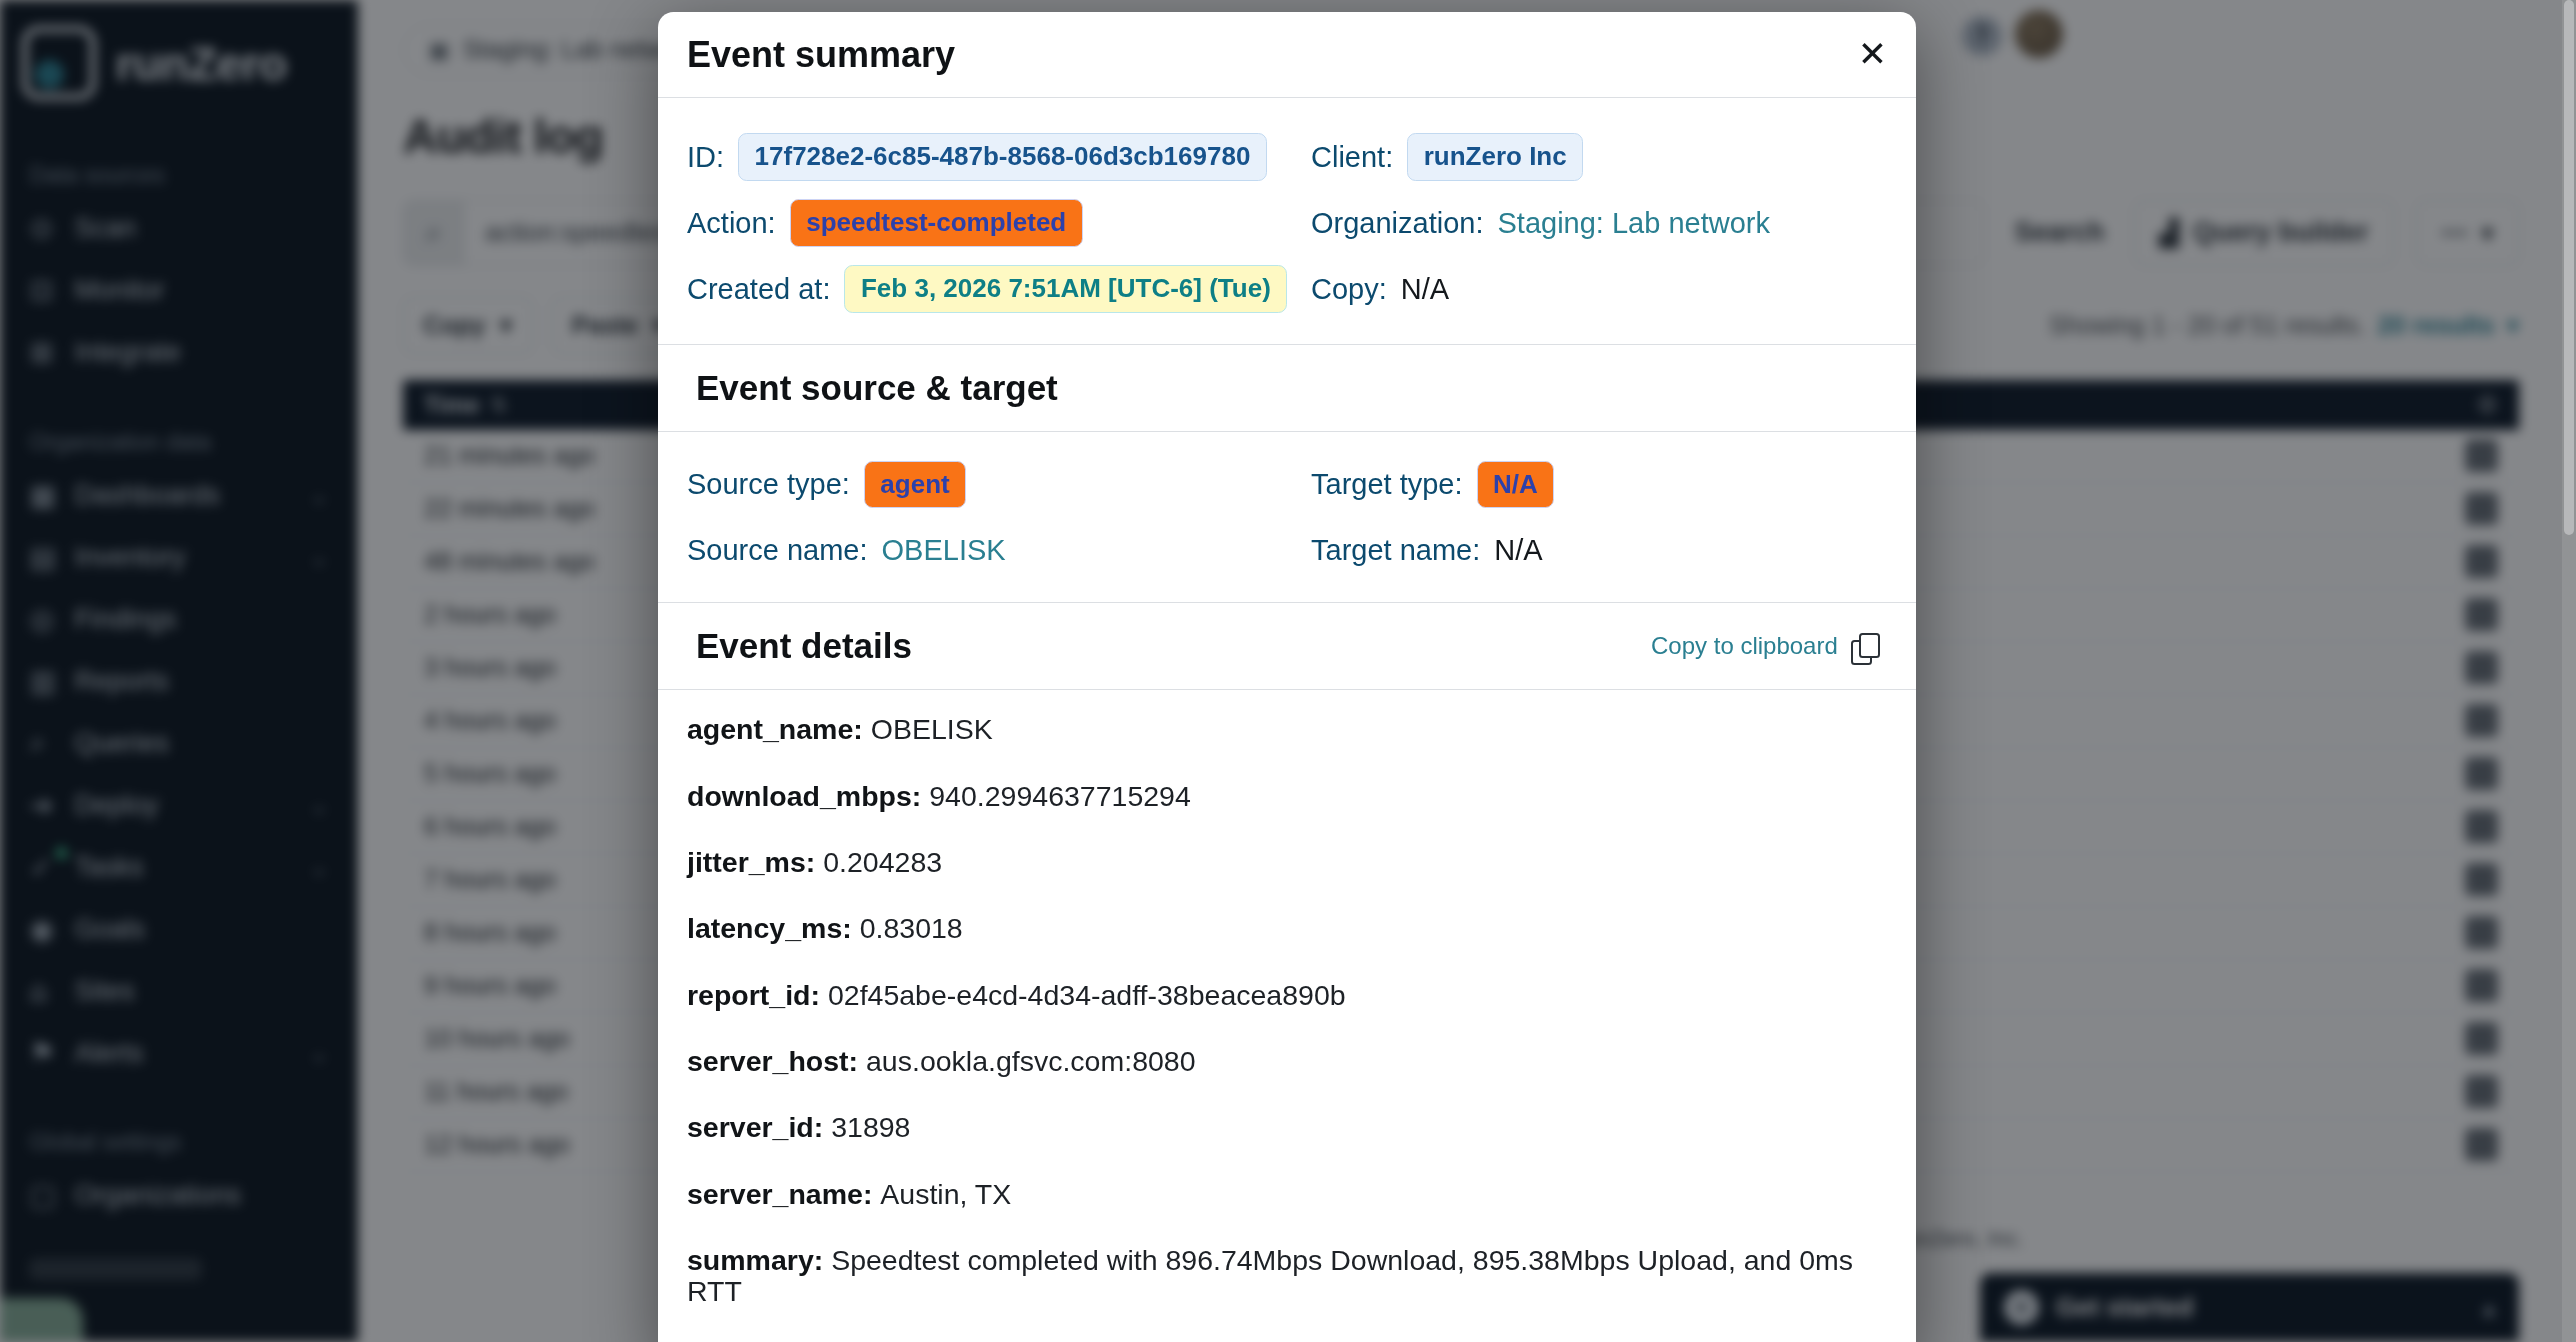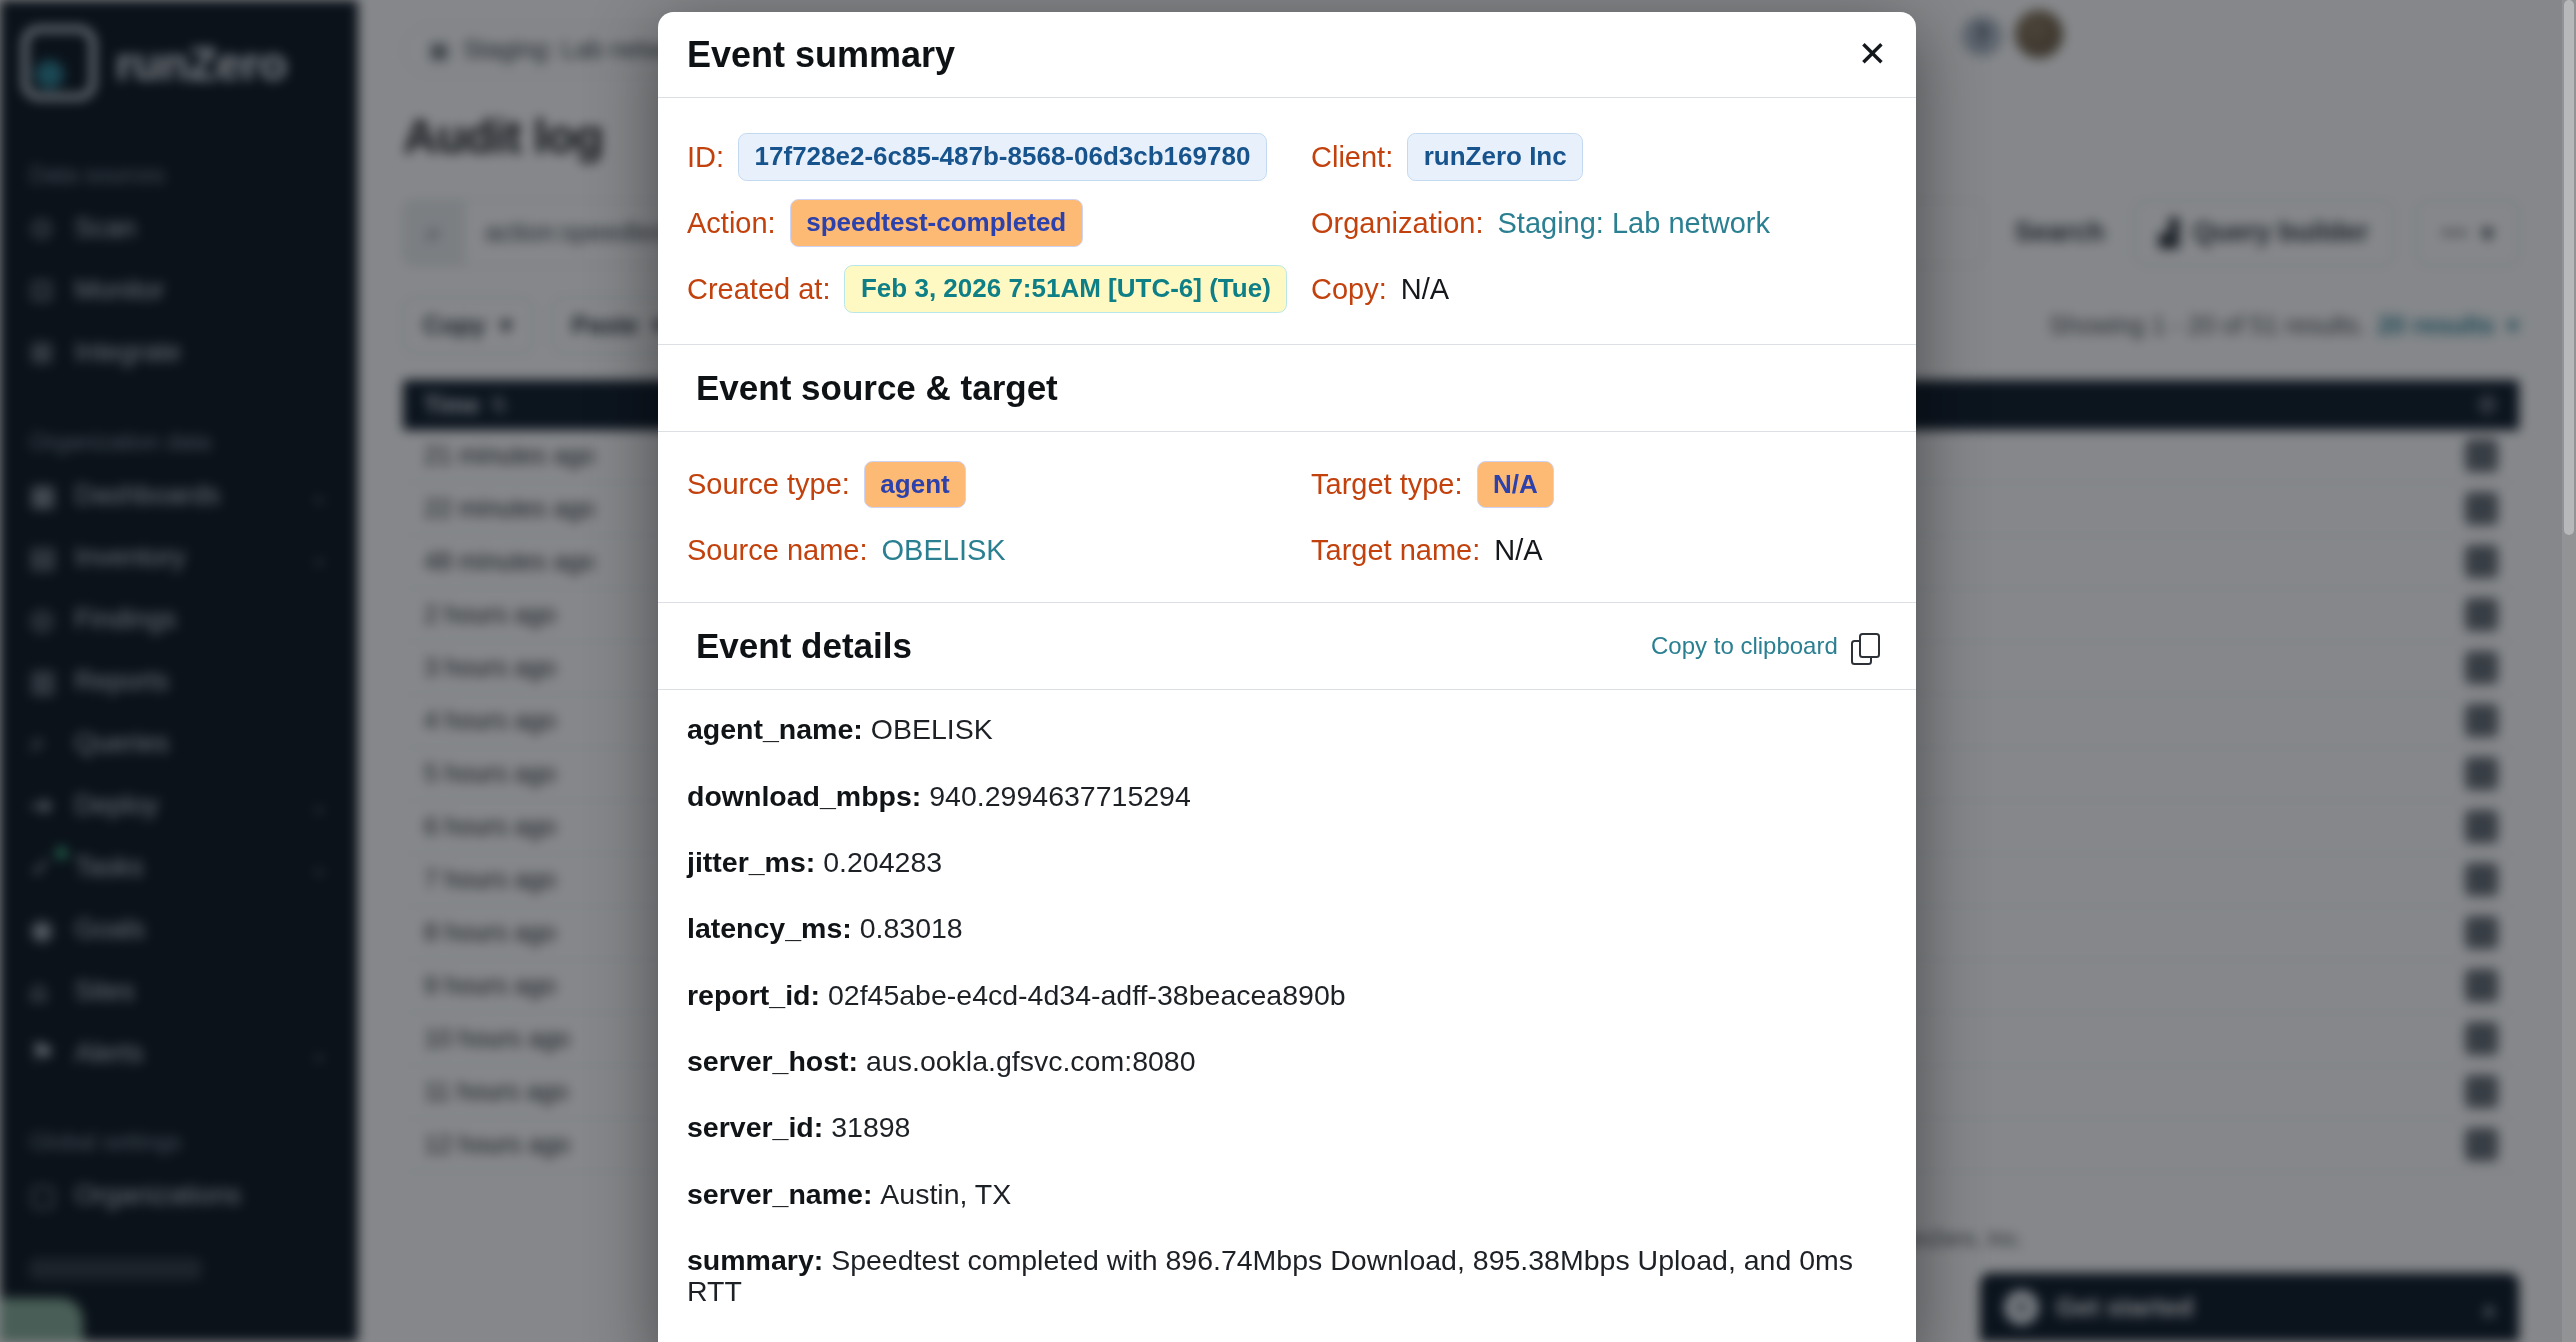--- a/index.html
+++ b/index.html
@@ -87,25 +87,25 @@
     position:absolute;left:658px;top:12px;width:1258px;height:1346px;
     background:#ffffff;border-radius:15.5px 15.5px 0 0;
     box-shadow:0 17px 69px rgba(0,0,0,0.45);box-sizing:border-box;overflow:hidden;
   }
   .m-header{height:85px;display:flex;align-items:center;justify-content:space-between;padding:0 29px;border-bottom:1.7px solid #dcdfe3;}
   .m-title{font-size:36px;font-weight:600;color:#0f1215;}
   .m-close{font-size:35px;color:#14181c;cursor:pointer;line-height:1;}
   .m-sec{padding:26px 29px 22.4px 29px;border-bottom:1.7px solid #dcdfe3;}
   .srow{display:grid;grid-template-columns:52% 48%;align-items:center;height:66px;}
   .cell{display:flex;align-items:center;gap:14px;white-space:nowrap;}
-  .lbl{font-size:29px;color:#c2410c;}
+  .lbl{font-size:29px;color:#0c4a6e;}
   .plain{font-size:29px;color:#14181c;}
   .badge{display:inline-block;padding:7px 15.5px;border-radius:8.6px;font-size:26px;font-weight:600;line-height:1.2;}
   .b-blue{background:#e8f1fb;border:1.7px solid #c2d9f0;color:#17538c;}
-  .b-indigo{background:#fdba74;border:1.7px solid #ccd3f4;color:#2c41ab;}
+  .b-indigo{background:#f97316;border:1.7px solid #ccd3f4;color:#2c41ab;}
   .b-teal{background:#fef9c3;border:1.7px solid #b9e7e9;color:#0e7f86;}
   .tlink{font-size:29px;color:#2a7f91;text-decoration:none;}
   .m-h2row{height:86px;display:flex;align-items:center;justify-content:space-between;padding:0 38px;border-bottom:1.7px solid #dcdfe3;}
   .m-h2{font-size:35px;font-weight:600;color:#0f1215;}
   .copy-link{display:flex;align-items:center;gap:14px;font-size:24px;color:#2a7f91;cursor:pointer;}
   .copy-ic{position:relative;width:21px;height:24px;margin-left:5.2px;}
   .copy-ic::before{content:"";position:absolute;left:-6px;top:6px;width:17px;height:21px;border:2.6px solid #2b3137;border-radius:3.5px;background:#fff;}
   .copy-ic::after{content:"";position:absolute;left:1.7px;top:-1.7px;width:17px;height:21px;border:2.6px solid #2b3137;border-radius:3.5px;background:#fff;}
   .details-list{padding:24px 29px 0 29px;}
   .detail-entry{margin:0 0 35px 0;font-size:28.5px;color:#1d2126;line-height:1.1;}

